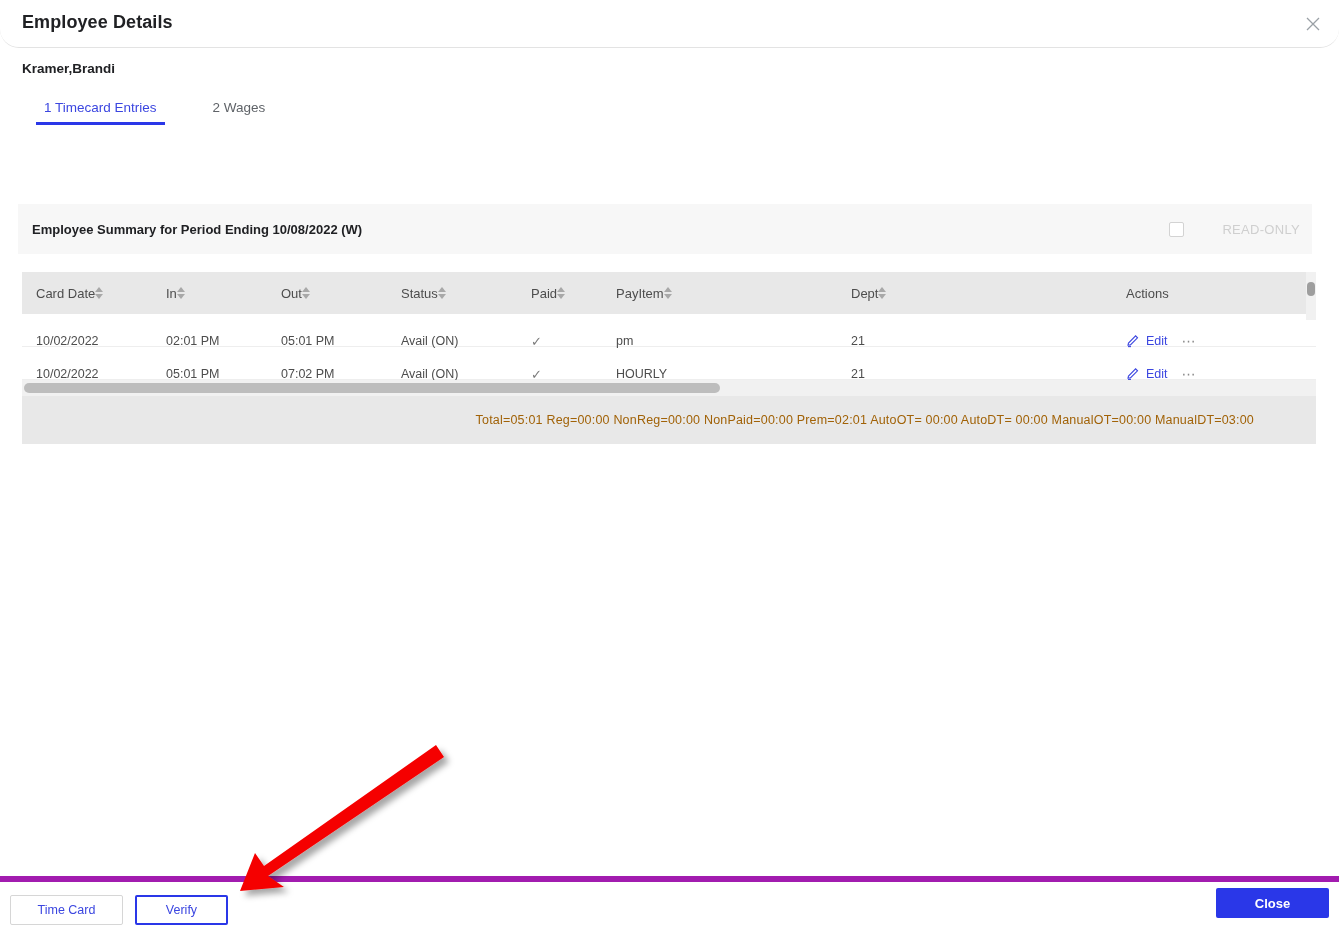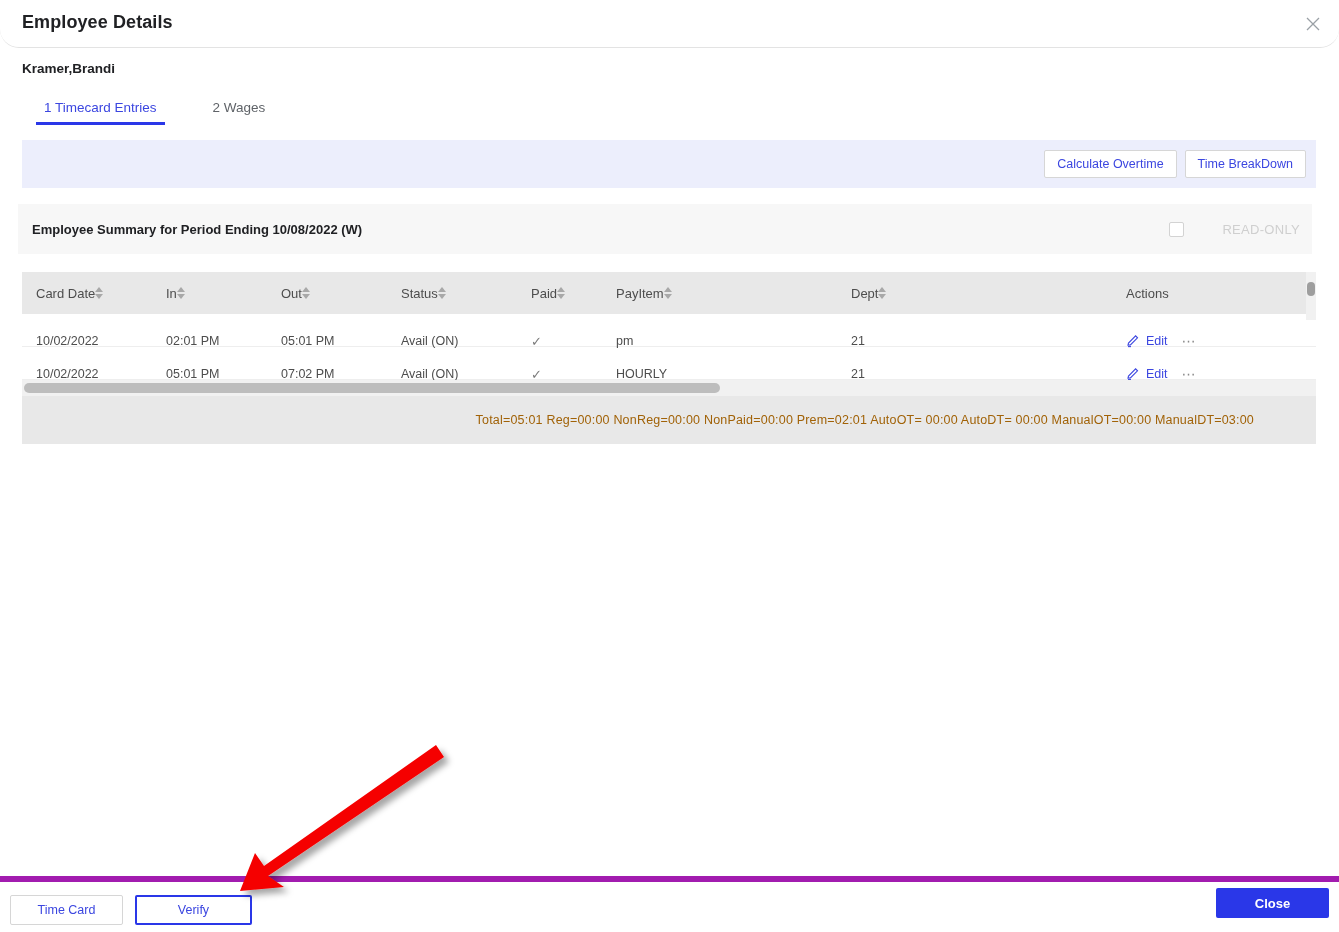--- a/index.html
+++ b/index.html
@@ -226,21 +226,21 @@
     background: #fff;
     border: 1px solid #d6d6d6;
     border-radius: 2px;
     color: #3b46e0;
     font-size: 12.5px;
     font-family: "Liberation Sans", sans-serif;
     cursor: pointer;
     display: inline-flex; align-items: center; justify-content: center;
   }
   .f-timecard { left: 10px; width: 113px; }
-  .f-verify   { left: 135px; width: 117px; border: 2px solid #2a37e8; }
+  .f-verify   { left: 135px; width: 93px; border: 2px solid #2a37e8; }
   .f-close {
     position: absolute; top: 888px; left: 1216px;
     width: 113px; height: 30px;
     background: #2a37e8; border: none; border-radius: 2px;
     color: #fff; font-size: 13px; font-weight: bold;
     font-family: "Liberation Sans", sans-serif;
     cursor: pointer;
   }
 
   
@@ -274,24 +274,20 @@
       </div>
     </div>
     <div class="tab-gap"></div>
     <div class="tab-wrap">
       <div class="tab">
         <span>2 Wages</span>
       </div>
     </div>
   </div>
 
-  <div class="toolbar">
-    <button class="tb-btn">Calculate Overtime</button>
-    <button class="tb-btn">Time BreakDown</button>
-  </div>
 
   <div class="summary">
     <div class="summary-title">Employee Summary for Period Ending 10/08/2022 (W)</div>
     <div class="readonly">
       <span class="ro-box"></span>
       <span class="ro-label">READ-ONLY</span>
     </div>
   </div>
 
   <div class="table-wrap">

